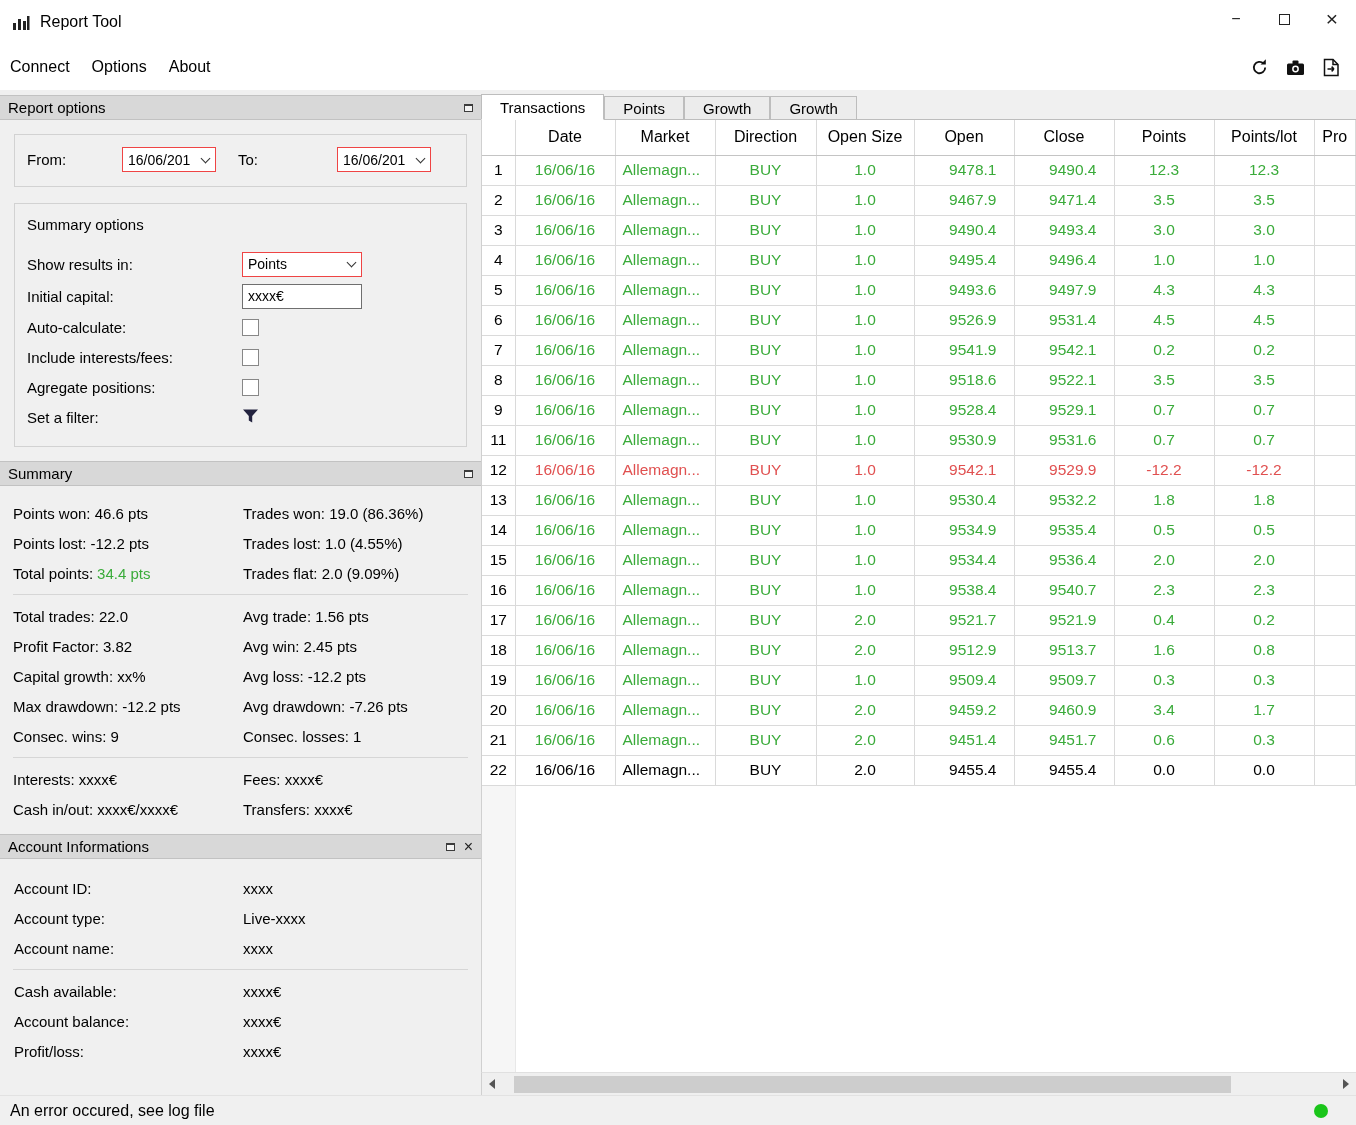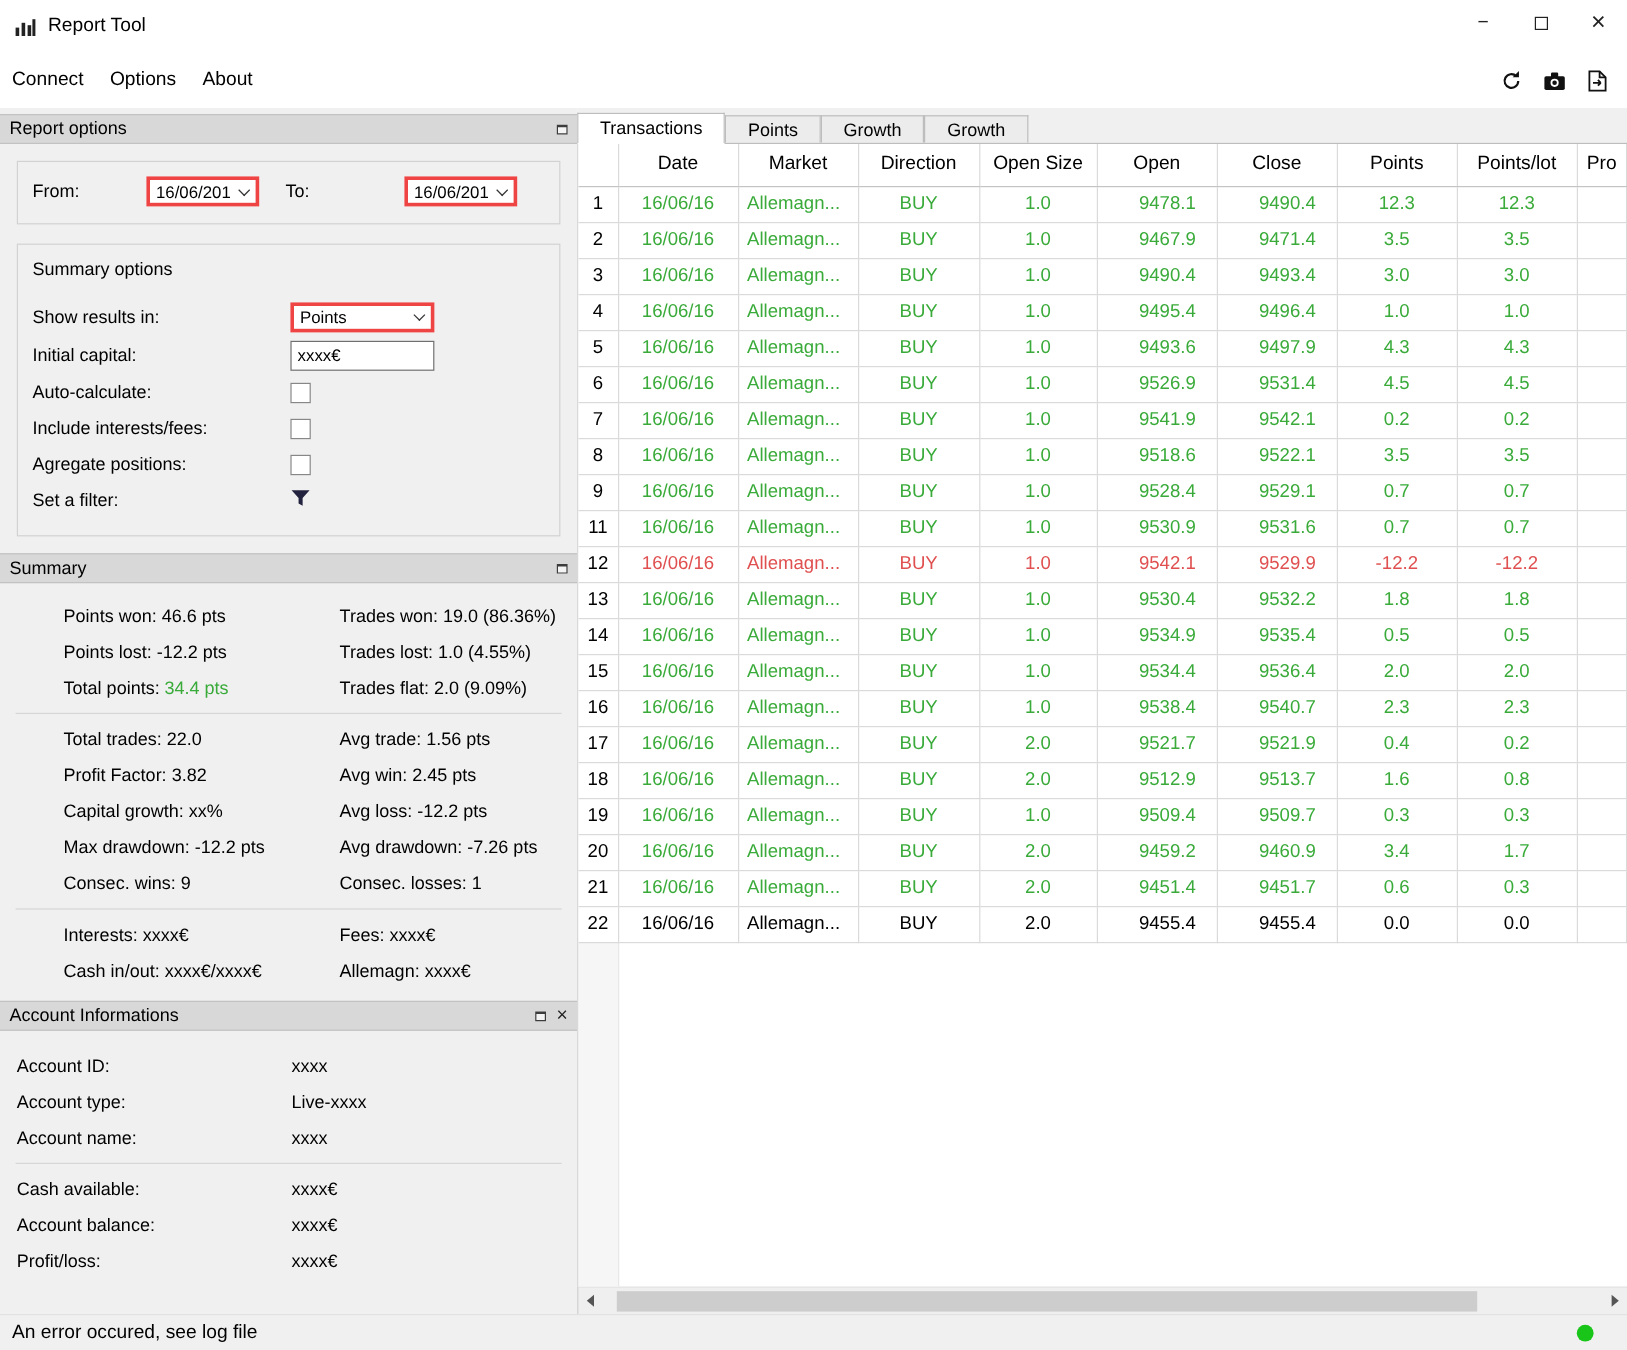--- a/index.html
+++ b/index.html
@@ -40,34 +40,34 @@
 .float-glyph{width:9px;height:8px;border:1px solid #3c3c3c;border-top-width:2px;display:inline-block;background:#f4f4f4;}
 .close-glyph{font-size:16px;line-height:1;color:#222;}
 
 .ro-body{padding:14px;}
 .groupbox{border:1px solid #d2d2d2;padding:12px 12px 14px 12px;margin-bottom:16px;background:#f0f0f0;}
 .groupbox:last-child{margin-bottom:0;}
 .gb-title{margin-bottom:15px;}
 .period-row{display:flex;align-items:center;}
 .flabel{width:95px;}
 .tlabel{margin-left:22px;width:99px;}
-.combo{height:25px;background:#fff;border:3px solid #ef4444;display:flex;align-items:center;padding:0 5px;font-size:14px;overflow:hidden;}
+.combo{height:25px;background:#fff;border:1px solid #ef4444;display:flex;align-items:center;padding:0 5px;font-size:14px;overflow:hidden;}
 .combo .val{white-space:nowrap;overflow:hidden;}
 .chev{width:7px;height:7px;border-right:1.5px solid #333;border-bottom:1.5px solid #333;transform:rotate(45deg);margin-left:auto;margin-bottom:3px;flex:0 0 auto;margin-right:1px;}
 .date-combo{width:94px;}
 .opt-row{display:flex;align-items:center;height:32px;}
 .opt-row.sm{height:30px;}
 .opt-label{width:215px;}
 .opt-combo{width:120px;}
 .capital-input{width:120px;height:25px;border:1px solid #6f6f6f;padding:0 5px;font-size:14px;font-family:inherit;background:#fff;color:#000;}
 .checkbox{width:17px;height:17px;background:#fff;border:1px solid #878787;display:inline-block;}
 
 
 .sum-body{padding:12px 0 10px 0;}
-.sum-row{display:grid;grid-template-columns:230px 1fr;padding:0 13px;height:30px;align-items:center;margin-left:40px;}
+.sum-row{display:grid;grid-template-columns:230px 1fr;padding:0 13px;height:30px;align-items:center;}
 .sep{border-top:1px solid #d6d6d6;margin:6px 13px;}
 .green-text{color:var(--green);margin-left:4px;}
 .acct-body{padding:14px 0 0 0;}
 .acct-row{display:grid;grid-template-columns:229px 1fr;padding:0 14px;height:30px;align-items:center;}
 
 
 .tabbar{display:flex;align-items:flex-end;height:26px;flex:0 0 auto;padding-left:0;}
 .tab{border:1px solid #bdbdbd;border-bottom:none;background:#ececec;padding:0 18px;height:23px;display:flex;align-items:center;font-size:15px;}
 .tab.active{background:#fff;height:26px;margin-bottom:-1px;z-index:2;border-bottom:1px solid #fff;}
 
@@ -263,21 +263,21 @@
             <span>Consec. wins: 9</span>
             <span>Consec. losses: 1</span>
           </div>
           <div class="sep"></div>
           <div class="sum-row">
             <span>Interests: xxxx€</span>
             <span>Fees: xxxx€</span>
           </div>
           <div class="sum-row">
             <span>Cash in/out: xxxx€/xxxx€</span>
-            <span>Allemagn: xxxx€</span>
+            <span>Transfers: xxxx€</span>
           </div>
         </div>
       </div>
 
       <div>
         <div class="panel-header">
           <span class="panel-title">Account Informations</span>
           <span class="hdr-icons">
             <span class="float-glyph"></span>
             <span class="close-glyph">×</span>

